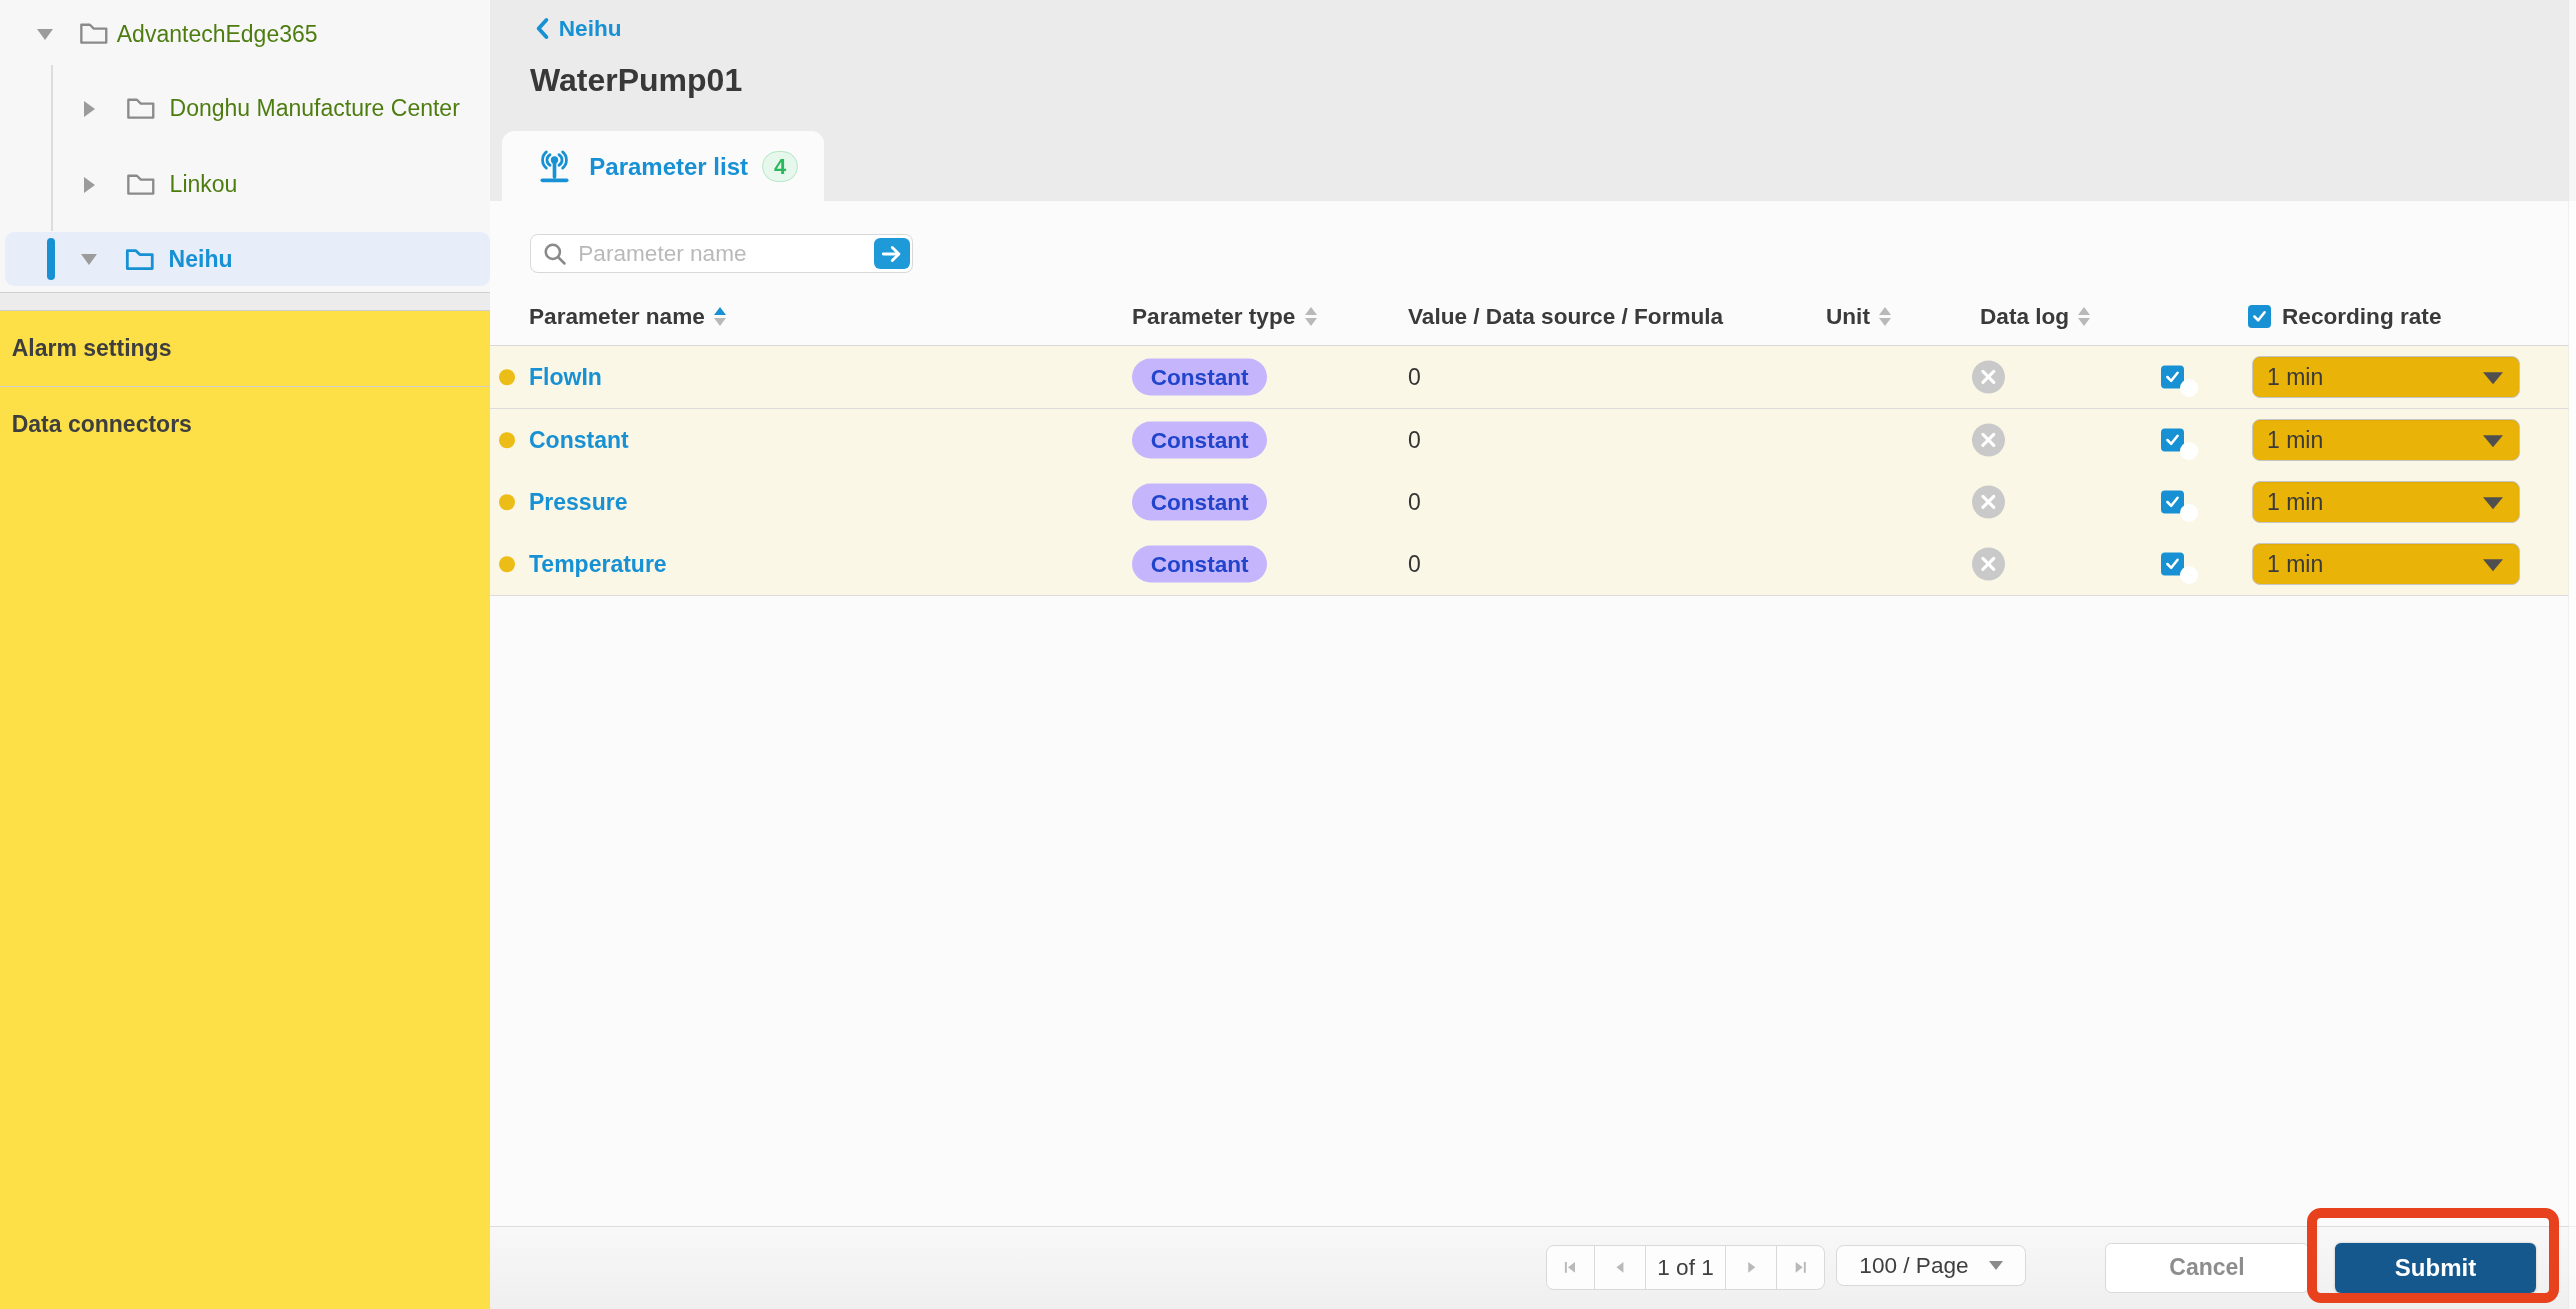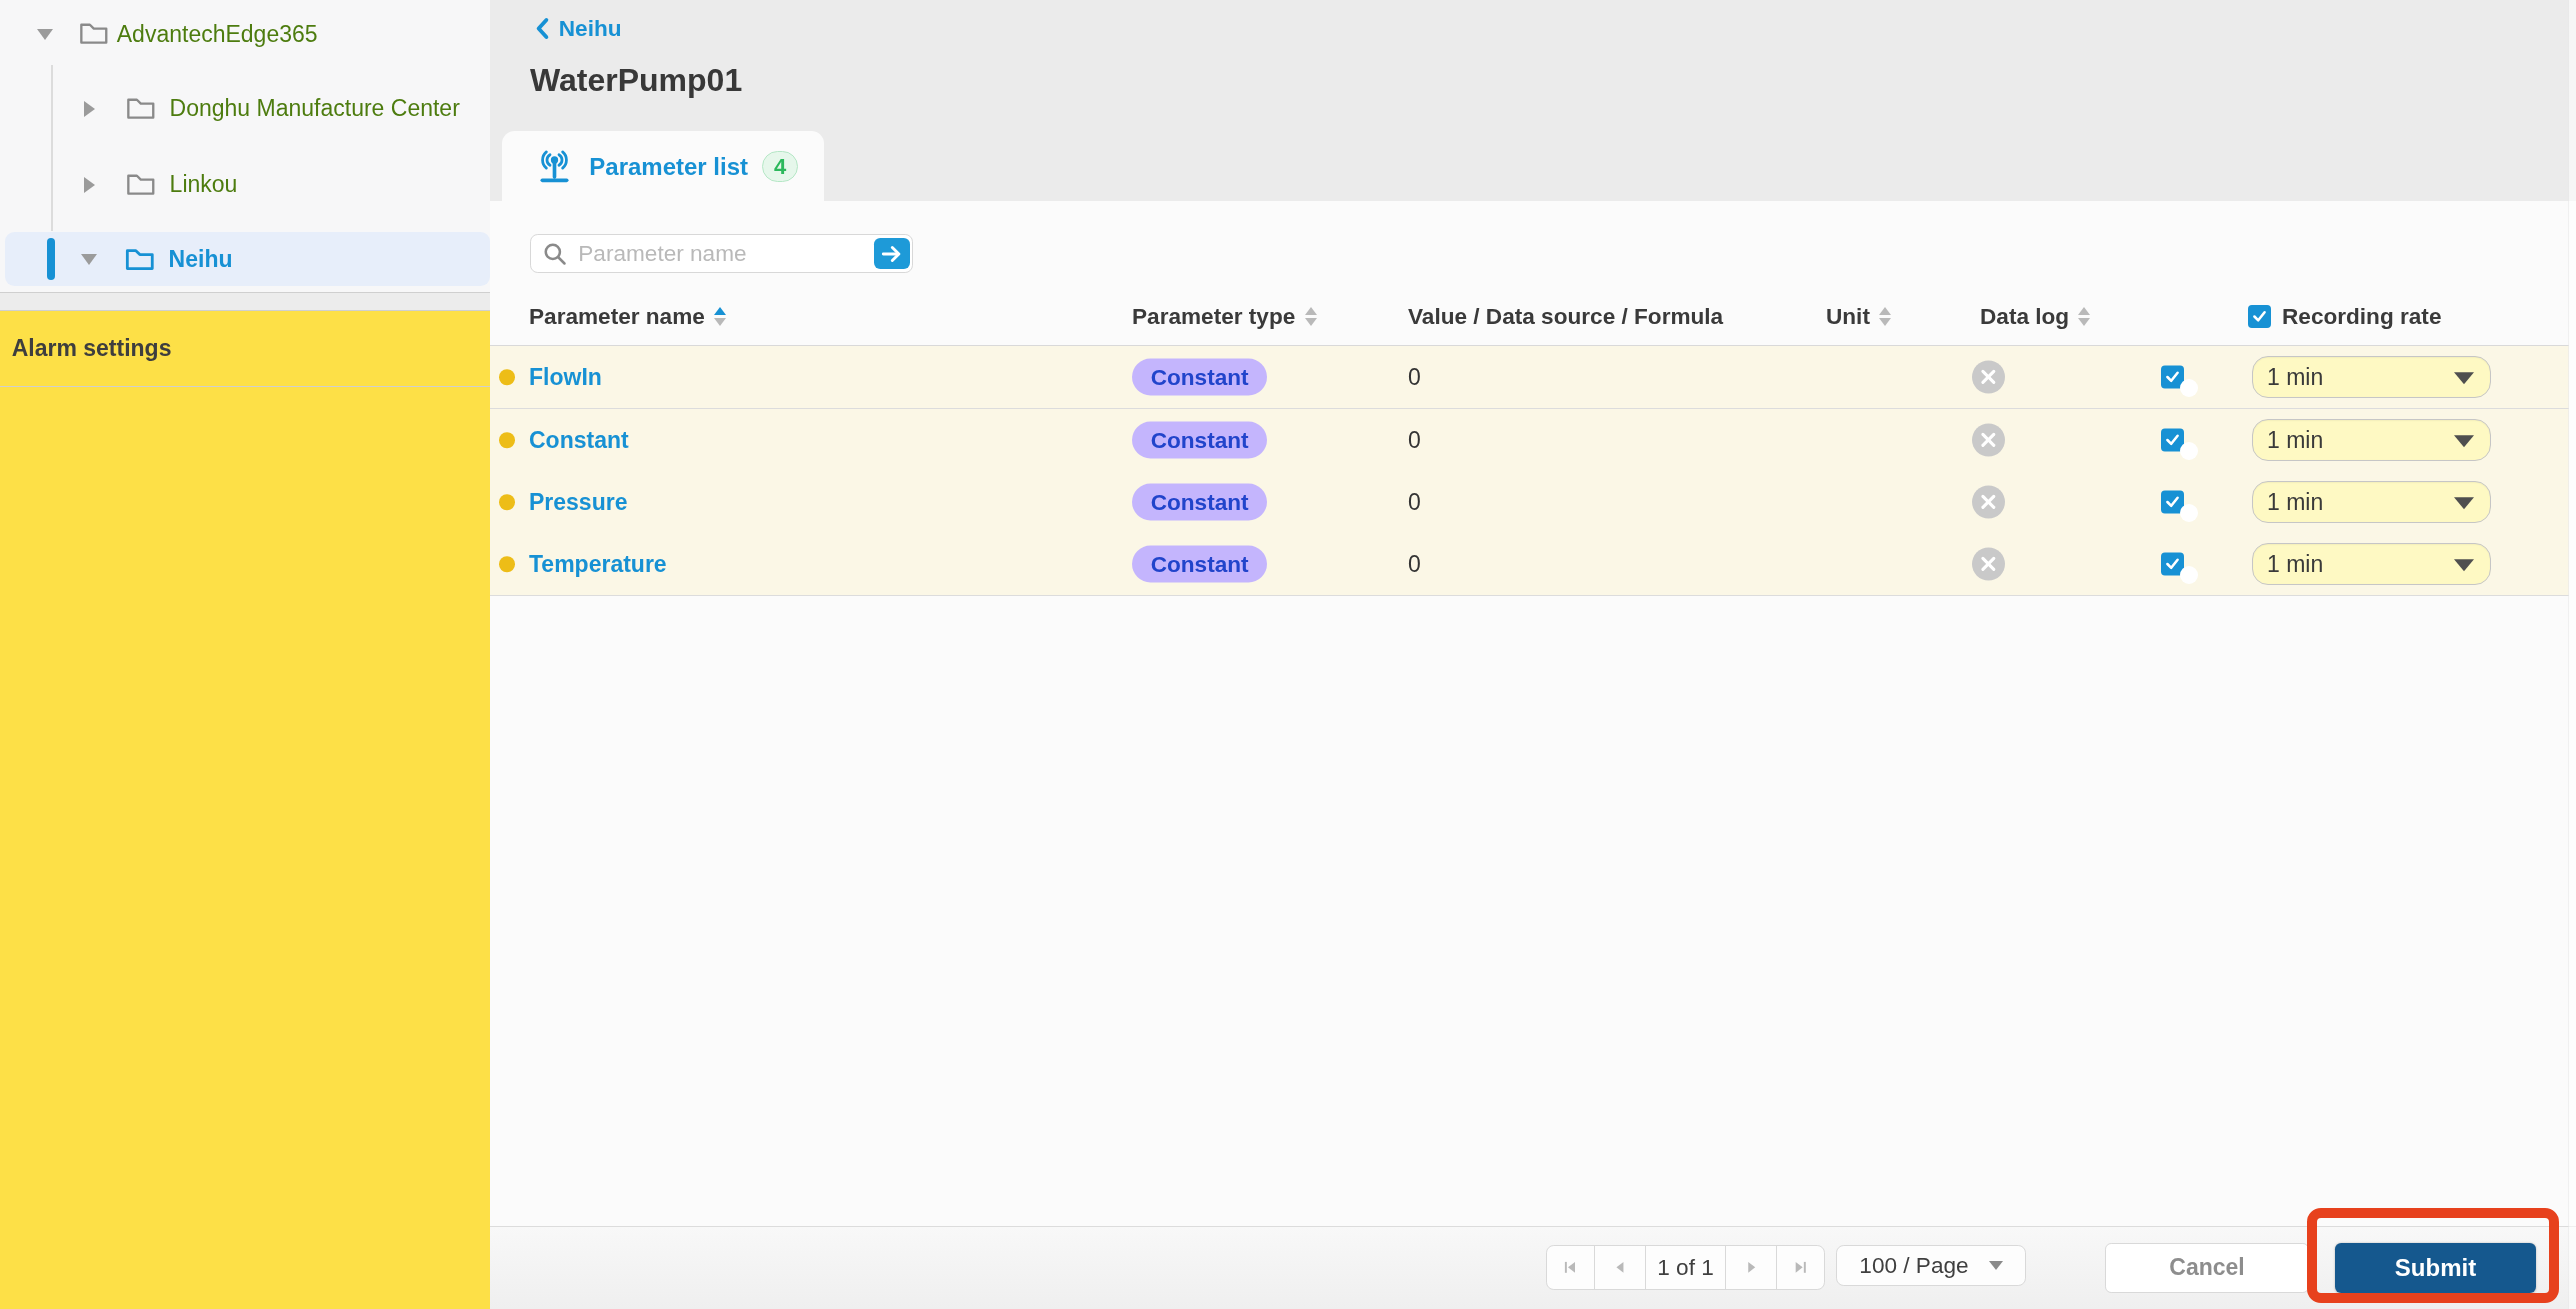--- a/index.html
+++ b/index.html
@@ -52,21 +52,21 @@
   .c-type{left:642px;}
   .badge{display:inline-block;padding:0 18.7px;height:37px;line-height:37px;border-radius:18.7px;background:#c4b5fd;color:#2144cb;font-size:22.6px;font-weight:bold;}
   .c-value{left:918px;font-size:23px;color:#333;}
   .c-dlog{left:1482px;width:33px;height:33px;border-radius:50%;background:#c9c9c9;display:flex;align-items:center;justify-content:center;cursor:pointer;}
   .c-check{left:1671px;}
   .checkbox{width:23px;height:23px;background:#1791d4;border-radius:3.9px;display:flex;align-items:center;justify-content:center;cursor:pointer;}
   .c-toggle{left:1710px;}
   .toggle{width:36px;height:22px;background:#1791d4;border-radius:11.7px;position:relative;cursor:pointer;}
   .toggle::after{content:"";position:absolute;right:1.6px;top:1.6px;width:18.7px;height:18.7px;background:#fff;border-radius:50%;}
   .c-select{left:1762px;}
-  .select{width:239px;height:42px;background:#fef9c3;border:1.6px solid #c6c6c6;border-radius:16px;display:flex;align-items:center;box-sizing:border-box;padding-left:14px;cursor:pointer;box-shadow:inset 0 0.8px 1.6px rgba(0,0,0,0.06);}
+  .select{width:268px;height:42px;background:#eab308;border:1.6px solid #c6c6c6;border-radius:8px;display:flex;align-items:center;box-sizing:border-box;padding-left:14px;cursor:pointer;box-shadow:inset 0 0.8px 1.6px rgba(0,0,0,0.06);}
   .select .sel-text{font-size:23px;color:#3a3a3a;}
   .sel-caret{position:absolute;right:17px;top:50%;transform:translateY(-40%);width:0;height:0;border-left:10px solid transparent;border-right:10px solid transparent;border-top:12.4px solid #4f4f4f;}
   .th .checkbox{margin-right:11px;}
 
   .scrollstrip{position:absolute;right:0;top:0;bottom:0;width:7px;background:rgba(255,255,255,0.55);border-left:0.8px solid rgba(0,0,0,0.05);}
 
   
   .footer{position:absolute;left:0;right:0;bottom:0;height:82px;background:linear-gradient(#f8f8f8,#efefef);border-top:1.6px solid #dcdcdc;}
   .pag-group{position:absolute;left:1056px;top:18px;height:45px;display:flex;border:1.6px solid #d9d9d9;border-radius:7.8px;background:#fdfdfd;overflow:hidden;box-sizing:border-box;}
   .pag-btn{display:flex;align-items:center;justify-content:center;border-left:1.6px solid #d9d9d9;cursor:pointer;}
@@ -128,20 +128,23 @@
           </svg>
       </span>
       <span class="hl-label" style="margin-left:14px;">Neihu</span>
     </div>
 
     <div class="sidebar-lower">
       <div class="lower-band"></div>
       <div class="side-menu-item">
         <span>Alarm settings</span>
       </div>
+      <div class="side-menu-item last">
+        <span>Data connectors</span>
+      </div>
     </div>
   </div>
 
   <div class="main">
 
     <div class="breadcrumb">
       <svg width="17" height="25" viewBox="0 0 22 32">
           <polyline points="16,5 6,16 16,27" fill="none" stroke="#1791d4" stroke-width="5" stroke-linecap="round" stroke-linejoin="round"></polyline>
         </svg>
       <span class="bc-label">Neihu</span>

